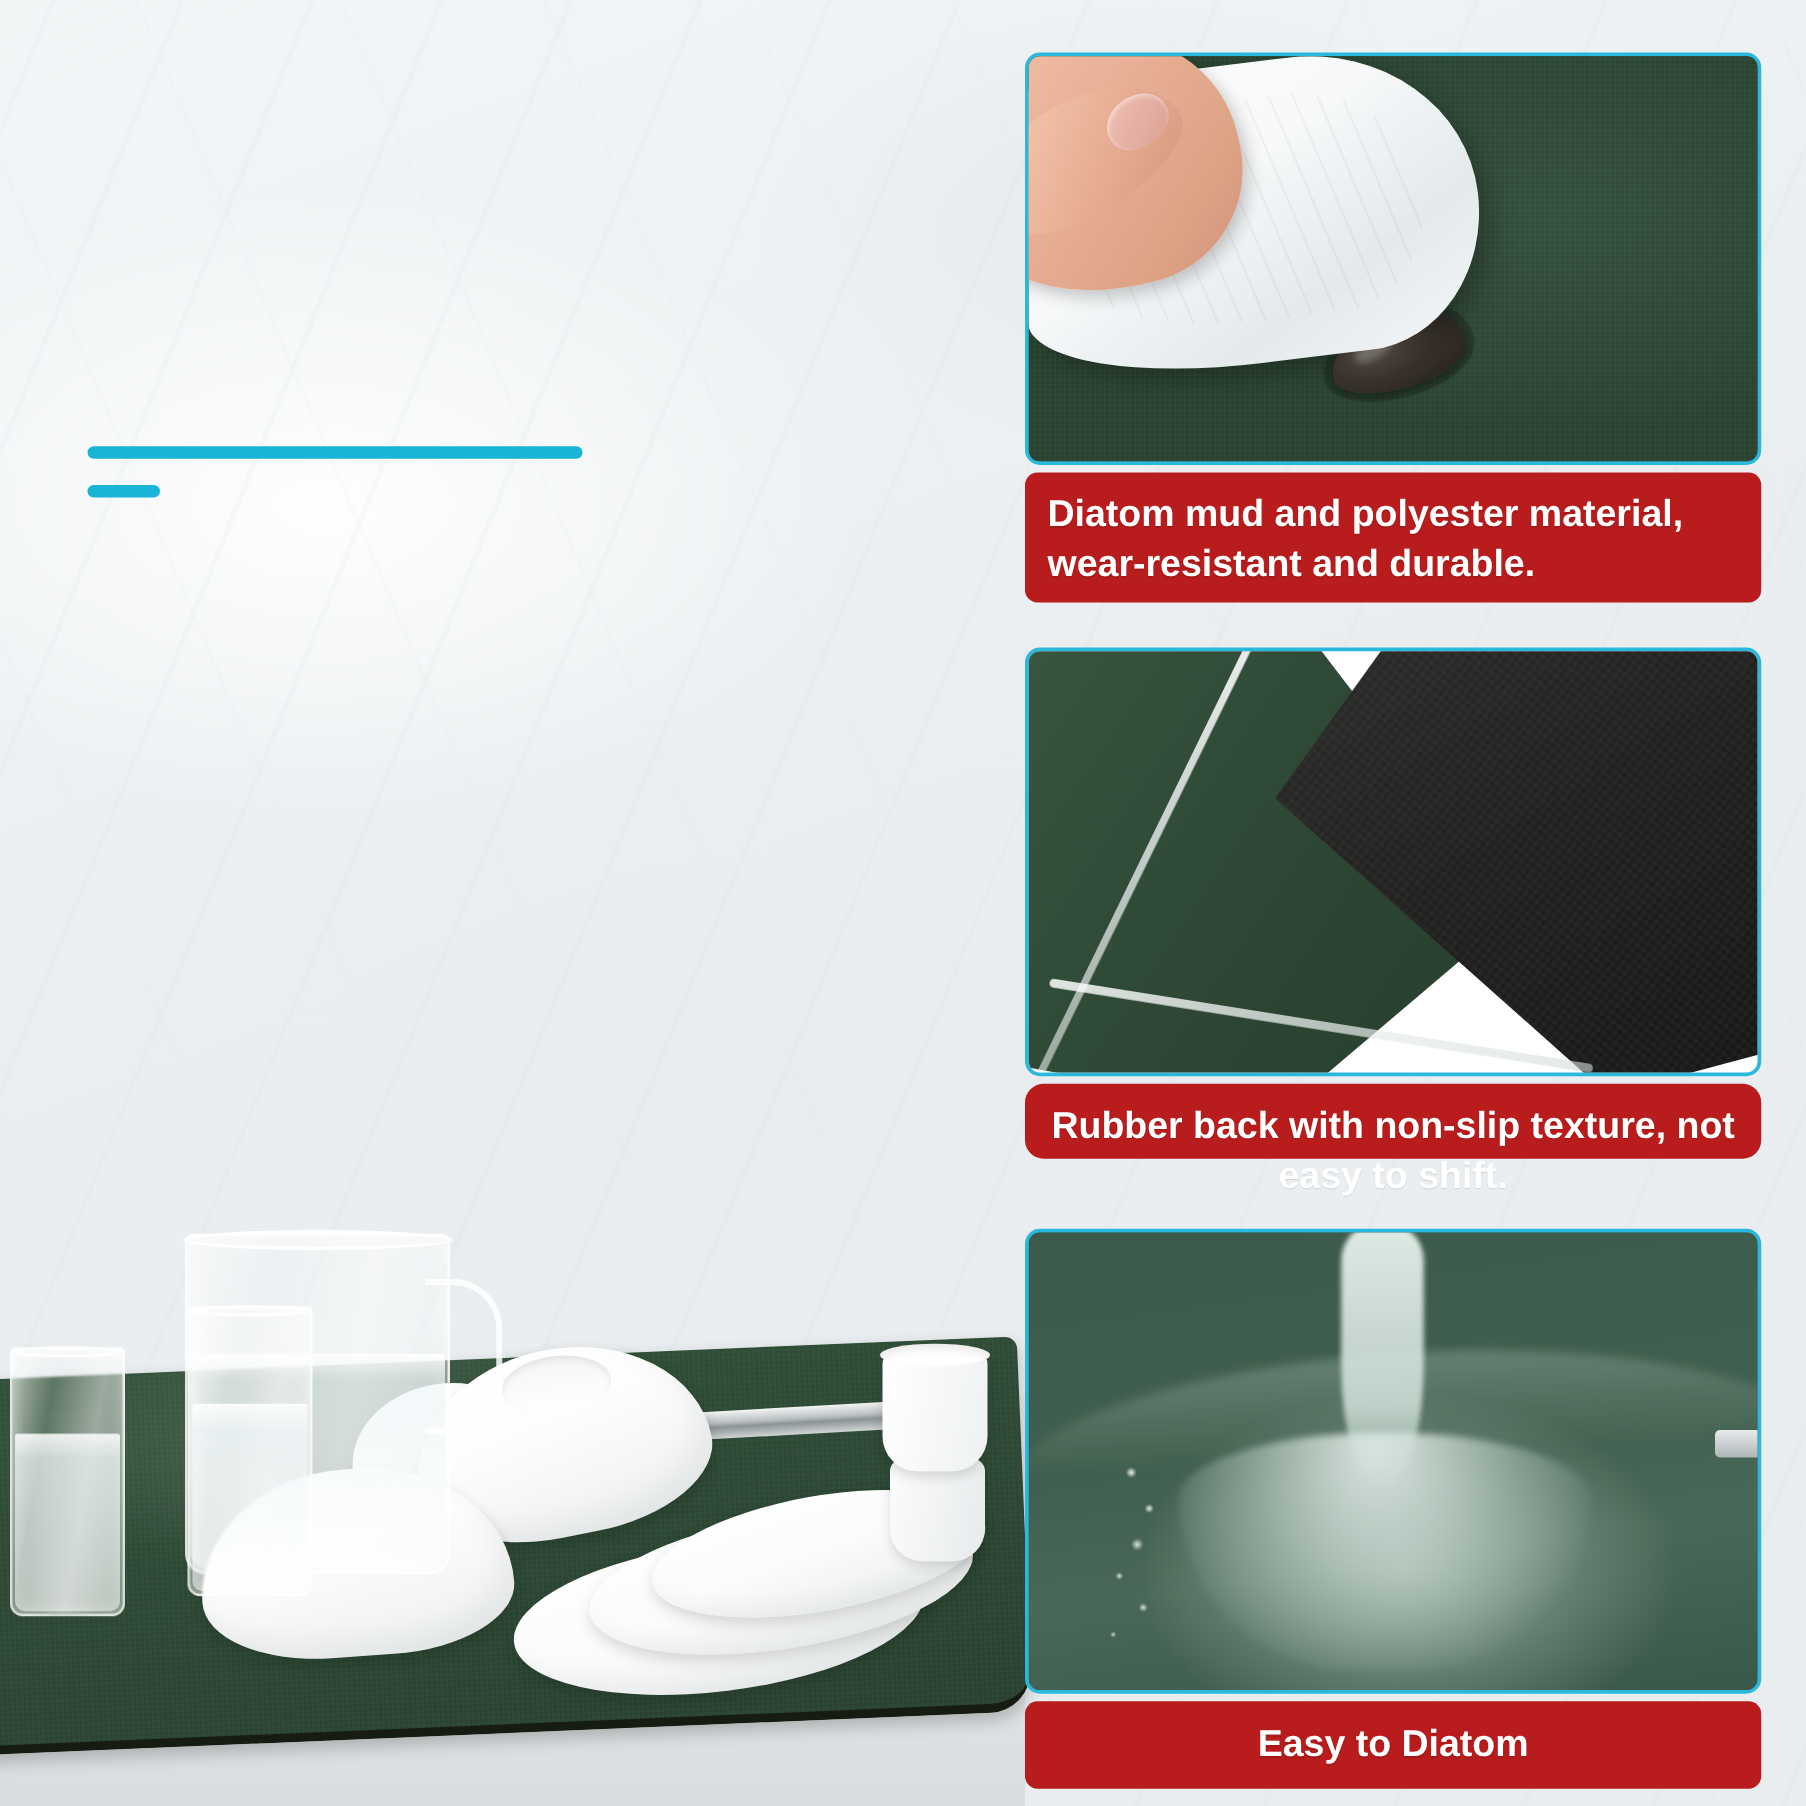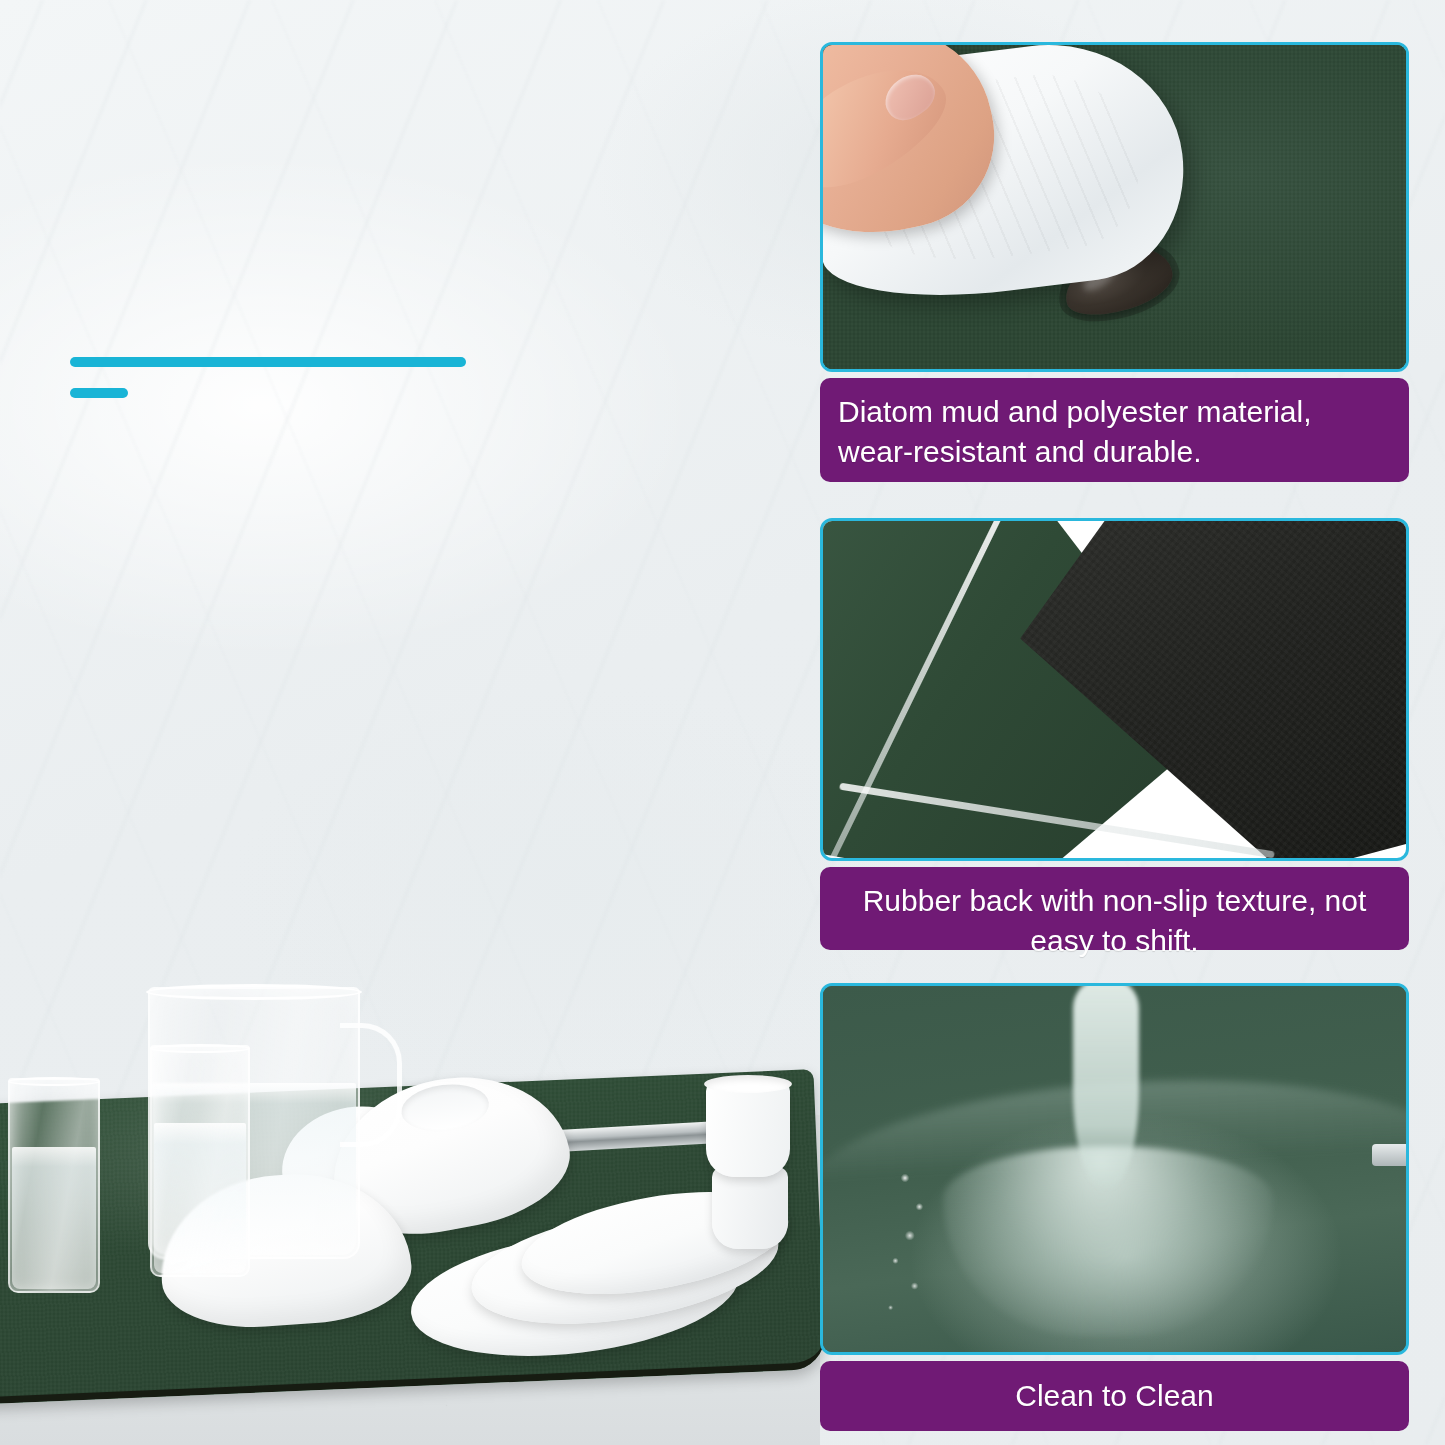--- a/index.html
+++ b/index.html
@@ -203,24 +203,25 @@
   
   .col-right { position:absolute; left:815px; top:0; width:630px; height:1445px; }
 
   .panel {
     position:absolute; left:5px; width:589px;
     border:3px solid #2ab8dd; border-radius:12px;
     overflow:hidden;
   }
   .caption {
     position:absolute; left:5px; width:589px;
-    background:#701a75; border-radius:10px;
+    background:#b91c1c; border-radius:10px;
     color:#ffffff; font-size:30px; line-height:1.33;
     padding:14px 18px;
     text-shadow:0 1px 1px rgba(0,0,0,.12);
+    font-weight:bold;
   }
   .caption.center { text-align:center; }
 
   
   .p1 { top:42px; height:330px; background:#2f4a36; }
   .p1-mat {
     position:absolute; inset:0;
     background:
       radial-gradient(ellipse 420px 240px at 72% 40%, #375240, #2c4633 72%),
       linear-gradient(160deg,#35503c,#2a4331);
@@ -302,21 +303,21 @@
     position:absolute; left:176px; top:-10px; width:6px; height:410px;
     background:linear-gradient(180deg,rgba(255,255,255,.9),rgba(235,240,240,.55));
     transform:rotate(26deg); transform-origin:top center;
     border-radius:3px; filter:blur(.5px);
   }
   .fold-hem {
     position:absolute; left:14px; bottom:34px; width:440px; height:7px;
     background:linear-gradient(90deg,rgba(255,255,255,.85),rgba(210,218,218,.6));
     transform:rotate(9deg); border-radius:4px; filter:blur(.6px);
   }
-  .cap2 { top:867px; height:83px; }
+  .cap2 { top:867px; height:60px;border-radius:15px; }
 
   
   .p3 { top:983px; height:372px; background:#3e5d4c; }
   .p3-bg {
     position:absolute; inset:0;
     background:
       radial-gradient(ellipse 300px 200px at 52% 74%, rgba(215,230,224,.55), rgba(0,0,0,0) 72%),
       linear-gradient(172deg,#3c5a4a 0%,#415f4e 44%,#4a6857 68%,#3a584a 100%);
   }
   .p3-ridge {
@@ -429,15 +430,15 @@
   <div class="caption cap2 center">Rubber back with non-slip texture, not easy to shift.</div>
 
   <div class="panel p3">
     <div class="p3-bg"></div>
     <div class="p3-ridge"></div>
     <div class="splash"></div>
     <div class="stream"></div>
     <div class="bubbles"></div>
     <div class="p3-spout"></div>
   </div>
-  <div class="caption cap3 center">Clean to Clean</div>
+  <div class="caption cap3 center">Easy to Diatom</div>
 
 </div>
 
 </body></html>

